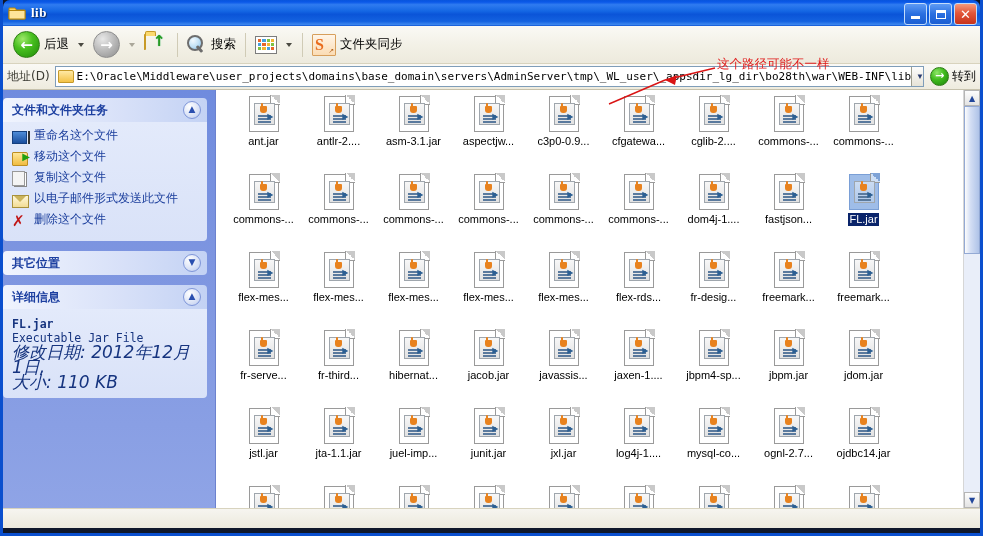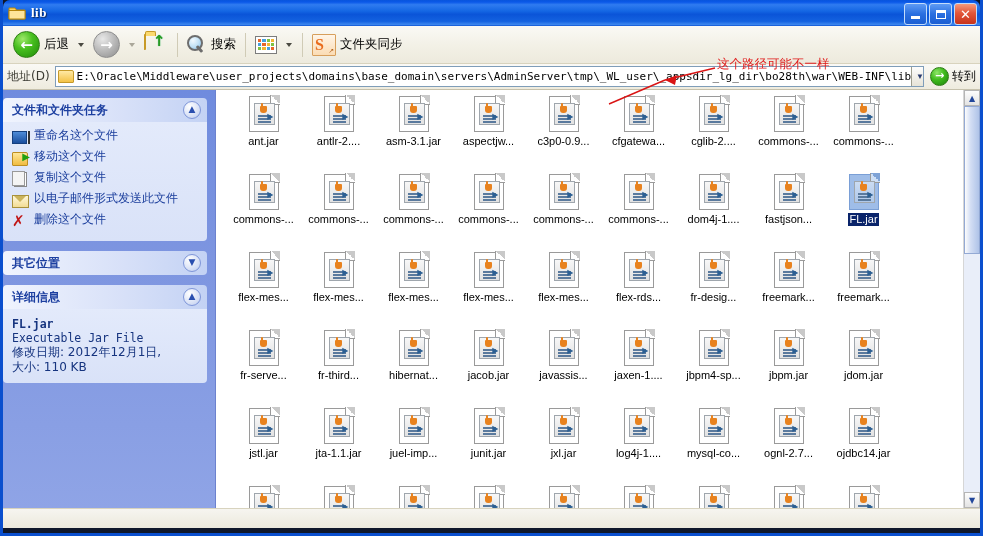--- a/index.html
+++ b/index.html
@@ -210,21 +210,21 @@
   .ico-web:after{content:"";position:absolute;left:4px;top:3px;width:7px;height:7px;border:1px solid rgba(255,255,255,.8);border-radius:50%;}
   .ico-mail{width:15px;height:11px;background:linear-gradient(to bottom,#FFF8DA,#F2DC94);border:1px solid #A8913C;position:absolute;left:0;top:3px;}
   .ico-mail:after{content:"";position:absolute;left:1px;top:0;width:0;height:0;border-left:6px solid transparent;border-right:6px solid transparent;border-top:6px solid #CBB45C;}
   .ico-del{position:absolute;left:0;top:0;color:#C01616;font-size:15px;font-weight:bold;line-height:16px;font-family:"DejaVu Sans",sans-serif;}
 
   .det-name{
     font-weight:bold;font-size:11.5px;color:#16347F;
     font-family:"DejaVu Sans Mono","Liberation Mono",monospace;
   }
   .det-line{font-size:11.5px;color:#16347F;font-family:"DejaVu Sans Mono","Liberation Mono",monospace;line-height:14px;}
-  .det-cn{font-size:12px;color:#16347F;font-family:"DejaVu Sans",sans-serif;line-height:15px;}
+  .det-cn{font-size:17px;color:#16347F;font-family:"DejaVu Sans",sans-serif;line-height:15px;font-style:italic;}
 
   
   .filearea{
     flex:1;background:#fff;position:relative;overflow:hidden;
     border-left:1px solid #6C82CE;
   }
   .grid{
     display:flex;flex-wrap:wrap;
     padding:6px 0 0 10px;
     width:745px;

